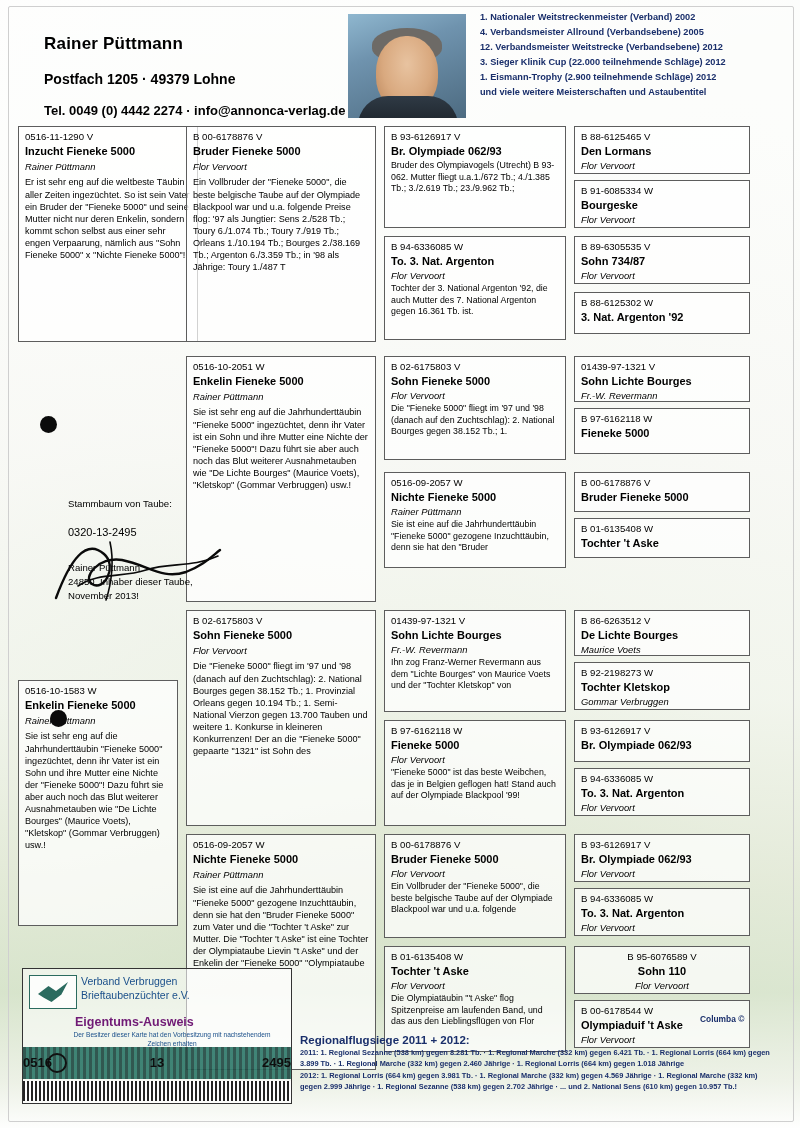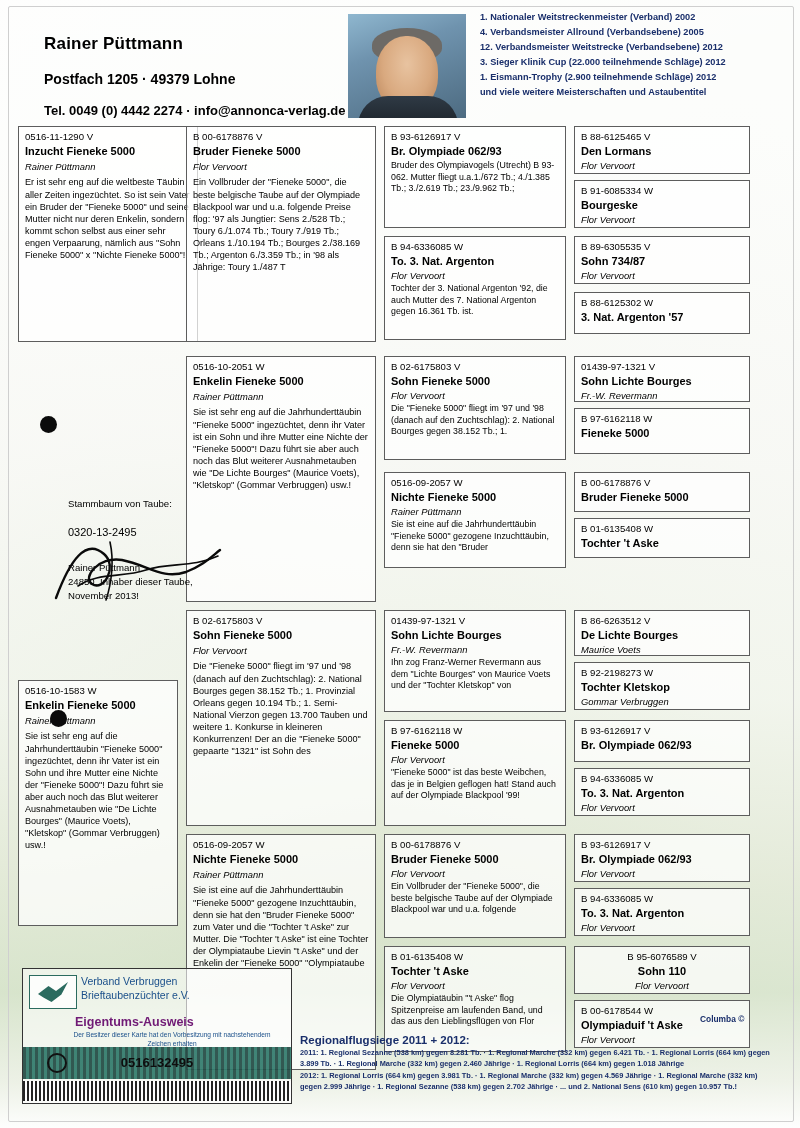--- a/index.html
+++ b/index.html
@@ -74,21 +74,21 @@
   .sig{position:absolute;left:52px;top:520px;width:180px;height:96px;pointer-events:none;}
 
   
   .idcard{position:absolute;left:22px;top:968px;width:268px;height:134px;border:1px solid #333;background:rgba(255,255,255,0.55);}
   .id-logo{position:absolute;left:6px;top:6px;width:46px;height:32px;border:1px solid #2b6b5f;background:#ffffffcc;}
   .id-logo .bird{position:absolute;left:8px;top:6px;width:30px;height:20px;background:#2b6b5f;clip-path:polygon(0% 60%,35% 20%,60% 45%,100% 0%,78% 62%,45% 100%,18% 78%);}
   .id-assoc{position:absolute;left:58px;top:5px;font-size:10.5px;color:#1a4f8a;font-weight:normal;line-height:1.35;}
   .id-title{position:absolute;left:52px;top:46px;font-size:12.5px;font-weight:bold;color:#701a75;}
   .id-sub{position:absolute;left:38px;top:62px;width:222px;font-size:6.6px;color:#1a4f8a;text-align:center;line-height:1.35;}
   .id-band{position:absolute;left:0;top:78px;width:100%;height:32px;background:repeating-linear-gradient(90deg,#0f3b34 0 3px,#1f6f5f 3px 6px);opacity:.85;}
-  .id-nums{position:absolute;left:0;top:80px;width:100%;height:26px;display:flex;align-items:center;justify-content:center;font-size:13px;font-weight:bold;color:#0e0e0e;}
+  .id-nums{position:absolute;left:0;top:80px;width:100%;height:26px;display:flex;align-items:center;justify-content:space-between;font-size:13px;font-weight:bold;color:#0e0e0e;}
   .id-ring{position:absolute;left:24px;top:84px;width:16px;height:16px;border:2px solid #111;border-radius:50%;}
   .id-bar{position:absolute;left:0;top:112px;width:100%;height:20px;background:repeating-linear-gradient(90deg,#0c0c0c 0 2px,#ffffff 2px 4px);opacity:.9;}
 
   
   .results{position:absolute;left:300px;top:1034px;width:470px;color:#1a2f6b;}
   .res-h{font-size:11.5px;font-weight:bold;}
   .res-l{font-size:7.4px;font-weight:bold;line-height:1.5;margin-top:1px;}
   .res-y{font-weight:bold;}
   .columba{position:absolute;left:700px;top:1014px;font-size:8.4px;color:#1a2f6b;font-weight:bold;}
 </style>
@@ -226,21 +226,21 @@
       <div class="nm">Bourgeske</div>
       <div class="own-b">Flor Vervoort</div>
     </div>
     <div class="box" style="left:0;top:110px;width:176px;height:48px;">
       <div class="ring">B 89-6305535 V</div>
       <div class="nm">Sohn 734/87</div>
       <div class="own-b">Flor Vervoort</div>
     </div>
     <div class="box" style="left:0;top:166px;width:176px;height:42px;">
       <div class="ring">B 88-6125302 W</div>
-      <div class="nm">3. Nat. Argenton '57</div>
+      <div class="nm">3. Nat. Argenton '92</div>
     </div>
     <div class="box" style="left:0;top:230px;width:176px;height:46px;">
       <div class="ring">01439-97-1321 V</div>
       <div class="nm">Sohn Lichte Bourges</div>
       <div class="own-b">Fr.-W. Revermann</div>
     </div>
     <div class="box" style="left:0;top:282px;width:176px;height:46px;">
       <div class="ring">B 97-6162118 W</div>
       <div class="nm">Fieneke 5000</div>
     </div>

